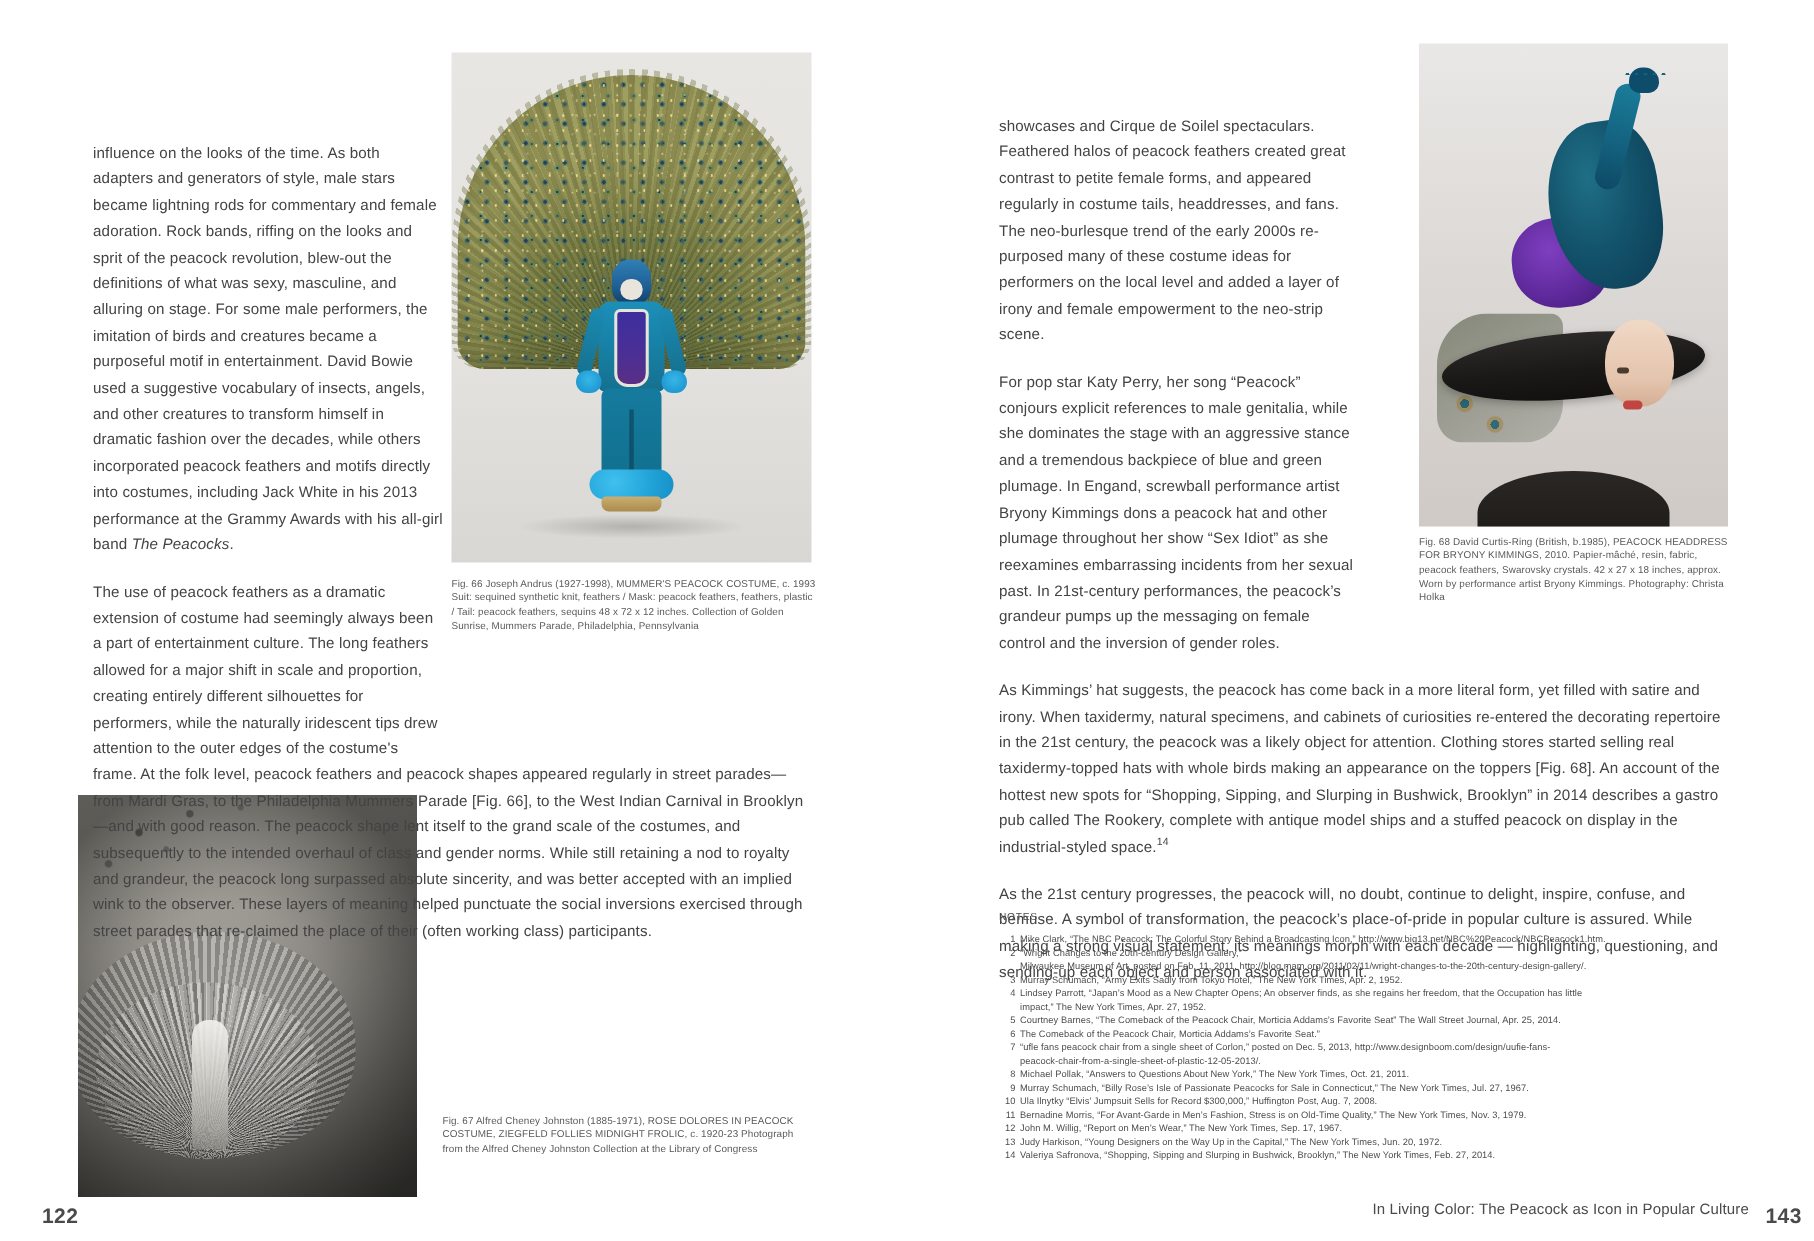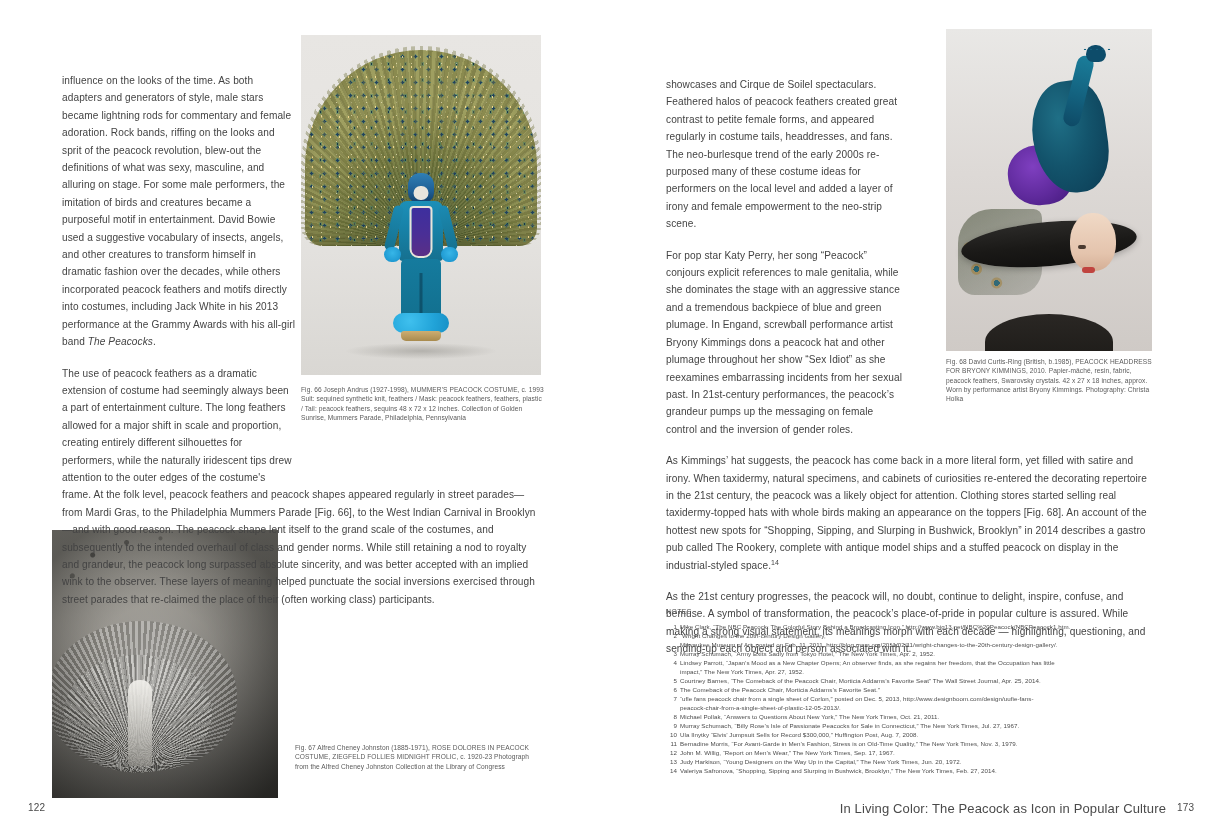--- a/index.html
+++ b/index.html
@@ -16,21 +16,21 @@
     color: #3a3a3a;
     -webkit-font-smoothing: antialiased;
   }
 
   .page { position: absolute; inset: 0; }
 
   
   .col-left {
     position: absolute;
     left: 62px;
-    top: 72px;
+    top: 94px;
     width: 482px;
   }
   .col-right {
     position: absolute;
     left: 666px;
     top: 76px;
     width: 486px;
   }
 
   
@@ -395,33 +395,34 @@
     margin-right: 3px;
   }
   .note-text { flex: 1 1 auto; }
   .note-sub {
     padding-left: 14px;
   }
 
   
   .folio {
     position: absolute;
-    font-size: 10px;
+    font-size: 14px;
     color: #4a4a4a;
     letter-spacing: 0.02em;
+    font-weight: bold;
   }
   #folio-left  { left: 28px;  top: 802px; }
   #folio-right { left: 1177px; top: 802px; }
   .running-head {
     position: absolute;
     left: 760px;
     top: 801px;
     width: 406px;
     text-align: right;
-    font-size: 13px;
+    font-size: 10px;
     color: #4a4a4a;
     letter-spacing: 0.01em;
   }
 </style>
 </head>
 <body>
 
 <div class="page">
 
   <div class="figure" id="fig66">
@@ -563,15 +564,15 @@
         </div>
         <div class="note">
           <span class="note-num">14</span>
           <span class="note-text">Valeriya Safronova, “Shopping, Sipping and Slurping in Bushwick, Brooklyn,” The New York Times, Feb. 27, 2014.</span>
         </div>
       </div>
   </div>
 
   <div class="folio" id="folio-left">122</div>
   <div class="running-head">In Living Color: The Peacock as Icon in Popular Culture</div>
-  <div class="folio" id="folio-right">173</div>
+  <div class="folio" id="folio-right">143</div>
 
 </div>
 
 </body></html>

